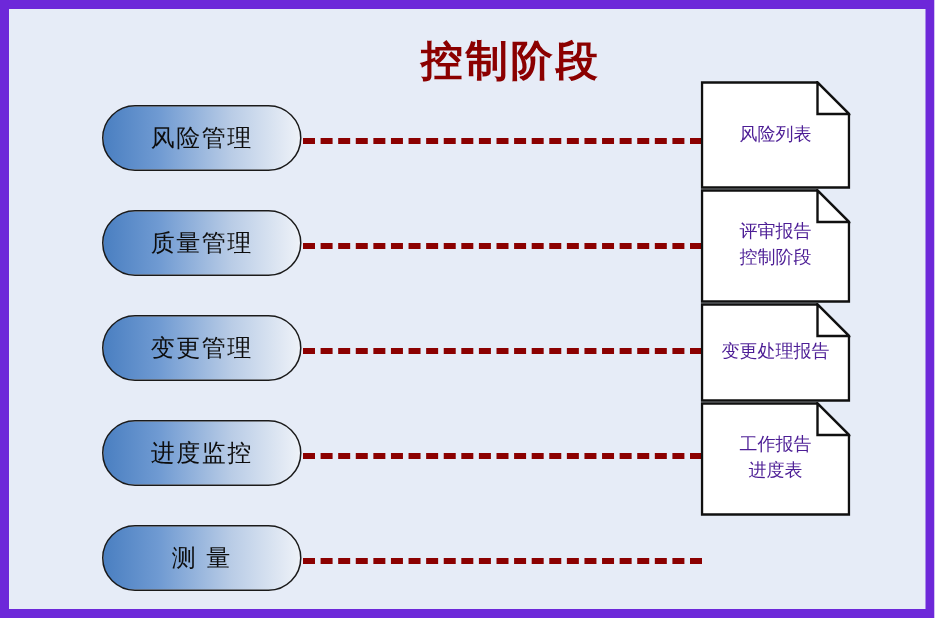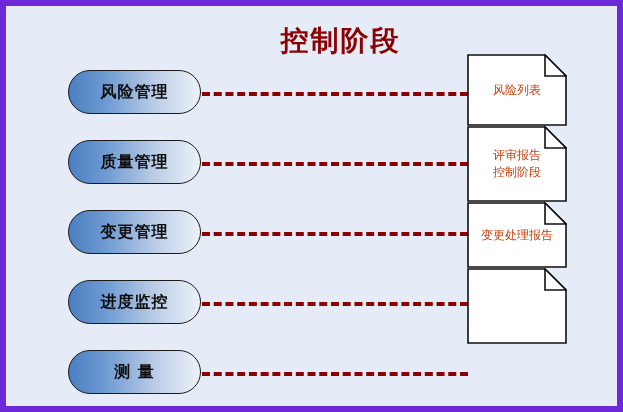--- a/index.html
+++ b/index.html
@@ -53,21 +53,21 @@
     border-radius: 22px;
     background: linear-gradient(to right, #4a7fc1 0%, #6f9ad2 28%, #b9cce6 65%, #eef2f8 100%);
     box-sizing: border-box;
     display: flex;
     align-items: center;
     justify-content: center;
   }
   .proc-label {
     color: #0d0d0d;
     font-size: 16px;
-    font-weight: bold;
+    font-weight: normal;
     letter-spacing: 1px;
     white-space: nowrap;
     font-family: "DejaVu Sans", "Liberation Sans", sans-serif;
   }
 
   
   .connector {
     position: absolute;
     left: 196px;
     width: 266px;
@@ -89,24 +89,24 @@
     position: absolute;
     left: 0;
     top: 0;
     width: 100%;
     height: 100%;
   }
   .doc-text {
     position: relative;
     z-index: 2;
     text-align: center;
-    color: #c2410c;
+    color: #4c1d95;
     font-size: 12px;
     line-height: 17px;
-    font-family: Liberation Sans, sans-serif;
+    font-family: Liberation Mono, monospace;
     white-space: nowrap;
   }
   .doc-text .line { display: block; }
 </style>
 </head>
 <body>
 
 <div id="canvas">
 
   <div id="title">
@@ -164,16 +164,20 @@
     <span class="doc-text">
       <span class="line">变更处理报告</span>
     </span>
   </div>
 
   <div class="doc" style="top:262px; height:76px;">
     <svg class="doc-shape" viewBox="0 0 100 76" preserveAspectRatio="none">
       <path d="M1,1 L78,1 L99,22 L99,75 L1,75 Z" fill="#ffffff" stroke="#101010" stroke-width="1.6"></path>
       <path d="M78,1 L99,22 L78,22 Z" fill="#ffffff" stroke="#101010" stroke-width="1.6"></path>
     </svg>
+    <span class="doc-text">
+      <span class="line">工作报告</span>
+      <span class="line">进度表</span>
+    </span>
   </div>
 
 
 </div>
 
 </body></html>

